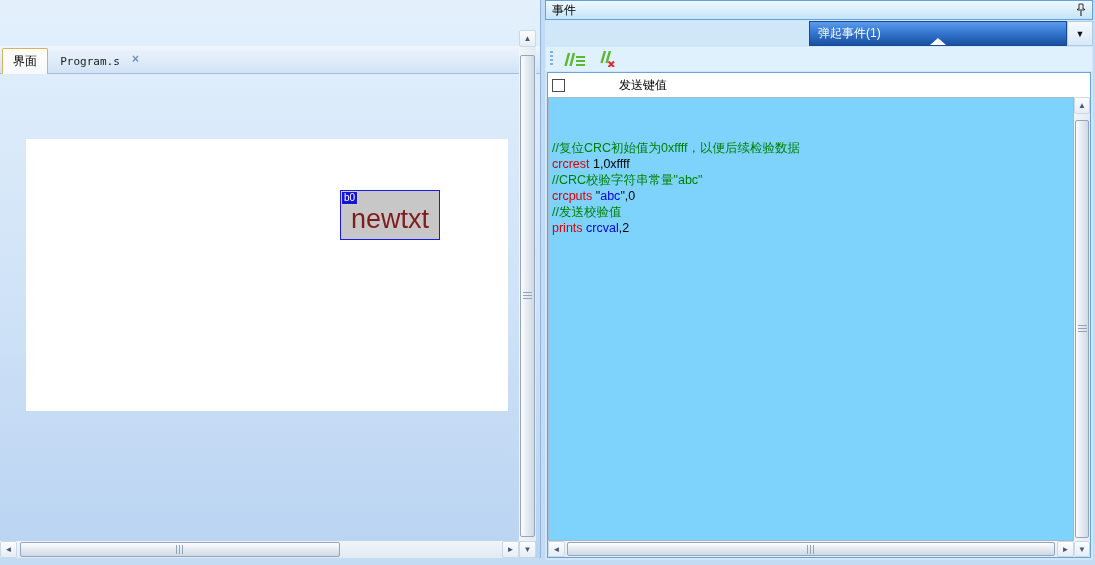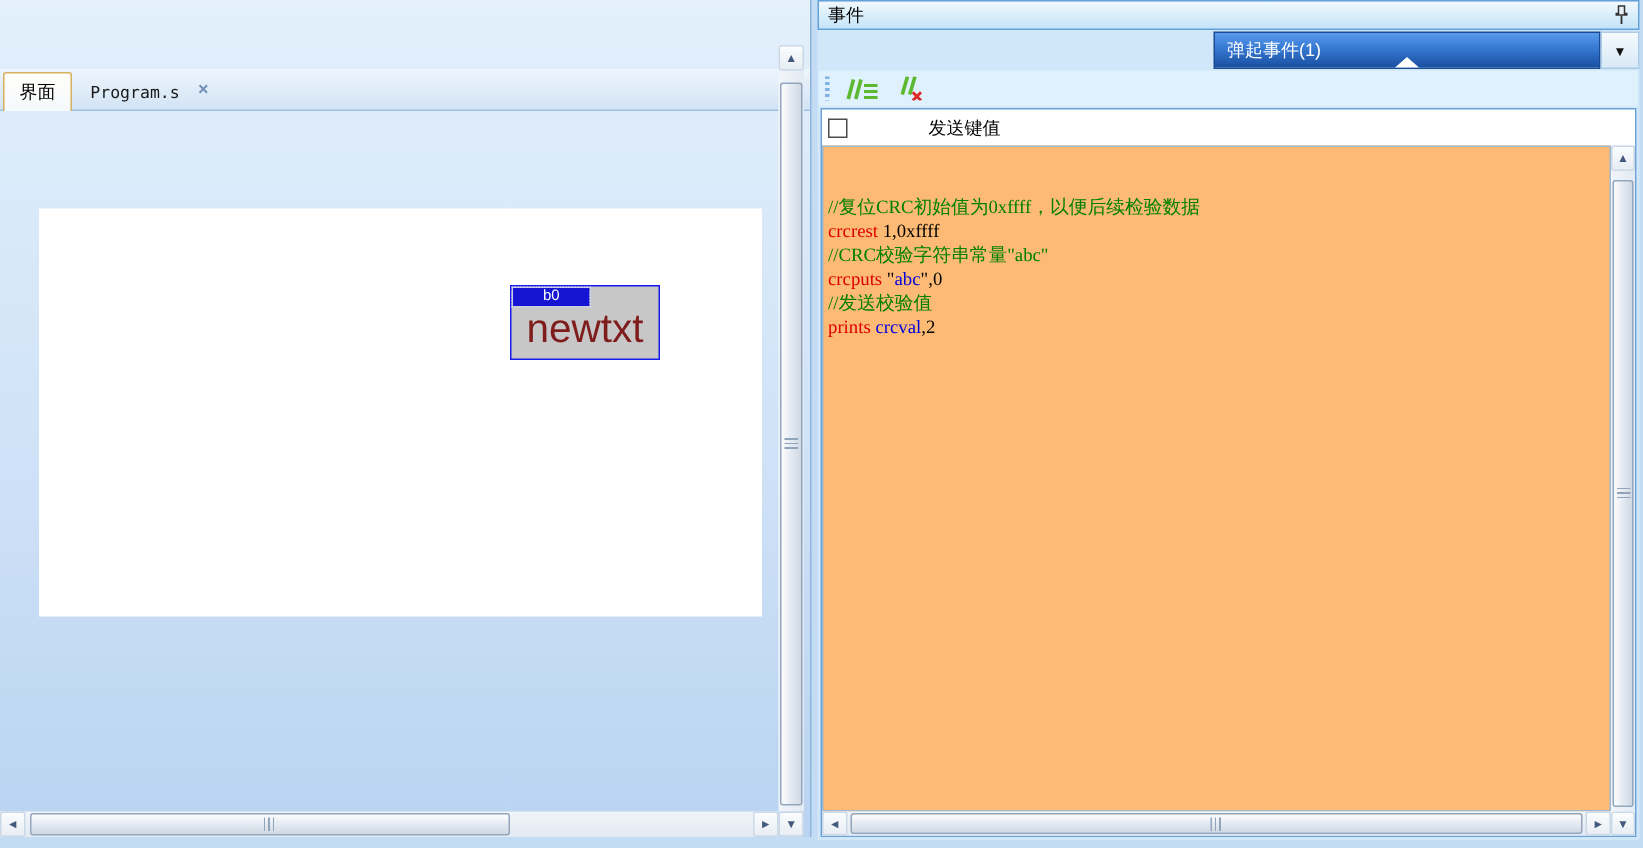--- a/index.html
+++ b/index.html
@@ -20,21 +20,21 @@
     border:1px solid #d8b25e; border-bottom:none; border-radius:2px 2px 0 0; }
   .tab.inactive { left:50px; width:80px; color:#1a1a1a; font-family:"DejaVu Sans Mono",monospace; font-size:11px; }
   .closex { position:absolute; left:132px; top:6px; color:#6f8fb8; font-size:12px; font-weight:bold; cursor:default; }
   .tab-dd { position:absolute; right:7px; top:7px; color:#222; font-size:9px; cursor:default; }
 
   .design-area { position:absolute; left:0; top:28px; width:519px; height:513px; overflow:hidden; }
   .page-canvas { position:absolute; left:26px; top:111px; width:482px; height:272px; background:#ffffff; }
   .ctl-button { position:absolute; left:314px; top:51px; width:100px; height:50px;
     background:#c7c7c7; border:1px solid #1a1aee; }
   .ctl-id { position:absolute; left:1px; top:1px; background:#1414d2; color:#fff;
-    font-size:10px; line-height:12px; padding:0 20px; outline:1px dotted #cfd6ff; }
+    font-size:10px; line-height:12px; padding:0 2px; outline:1px dotted #cfd6ff; }
   .ctl-text { position:absolute; left:0; right:0; top:8px; bottom:0; display:flex;
     align-items:center; justify-content:center; font-size:27px; color:#7f1d1d; letter-spacing:0; }
 
   
   .sb { background:linear-gradient(90deg,#f1f5fa,#e3eaf2); }
   .sb.h { background:linear-gradient(180deg,#f1f5fa,#e3eaf2); }
   .sb-btn { position:absolute; width:17px; height:17px; display:flex; align-items:center;
     justify-content:center; color:#44597e; font-size:8px; cursor:default;
     background:linear-gradient(180deg,#fbfdfe,#e7edf4); border:1px solid #cbd8e6; border-radius:2px; }
   .sb-thumb { position:absolute; background:linear-gradient(90deg,#fdfdfe,#e4eaf1 50%,#cfd9e4);
@@ -82,22 +82,22 @@
   .tb-icon { display:flex; align-items:flex-end; cursor:default; }
 
   .rp-content { position:absolute; left:2px; right:2px; top:72px; bottom:2px;
     background:#ffffff; border:1px solid #6ba3d9; }
   .chk-row { position:absolute; left:4px; top:3px; height:18px; display:flex;
     align-items:center; gap:6px; }
   .chkbox { width:13px; height:13px; background:#fff; border:1px solid #4c4c4c; display:inline-block; }
   .chk-label { color:#000;margin-left:48px; }
 
   .code-editor { position:absolute; left:0px; right:16px; top:24px; bottom:16px;
-    background:#fdba74; border:1px solid #a0b8d0; padding:0 3px; overflow:hidden;
-    font-family:Liberation Serif, serif; font-size:12.5px; line-height:16px; white-space:pre; }
+    background:#7dd3fc; border:1px solid #a0b8d0; padding:10px 3px; overflow:hidden;
+    font-family:Liberation Sans, sans-serif; font-size:12.5px; line-height:16px; white-space:pre; }
   .code-line { height:16px; }
 
   #rp-vscroll { position:absolute; right:0; top:24px; width:16px; bottom:16px; }
   #rp-vscroll .track { position:absolute; left:0; top:17px; bottom:0; width:16px; }
   #rp-vthumb { left:1px; width:14px; top:6px; bottom:3px; }
   #rp-hscroll { position:absolute; left:0; right:16px; bottom:0; height:16px; }
   #rp-hscroll .track { position:absolute; left:17px; right:17px; top:0; height:16px; }
   #rp-hthumb { top:1px; height:14px; left:2px; right:2px; }
 </style>
 </head>

